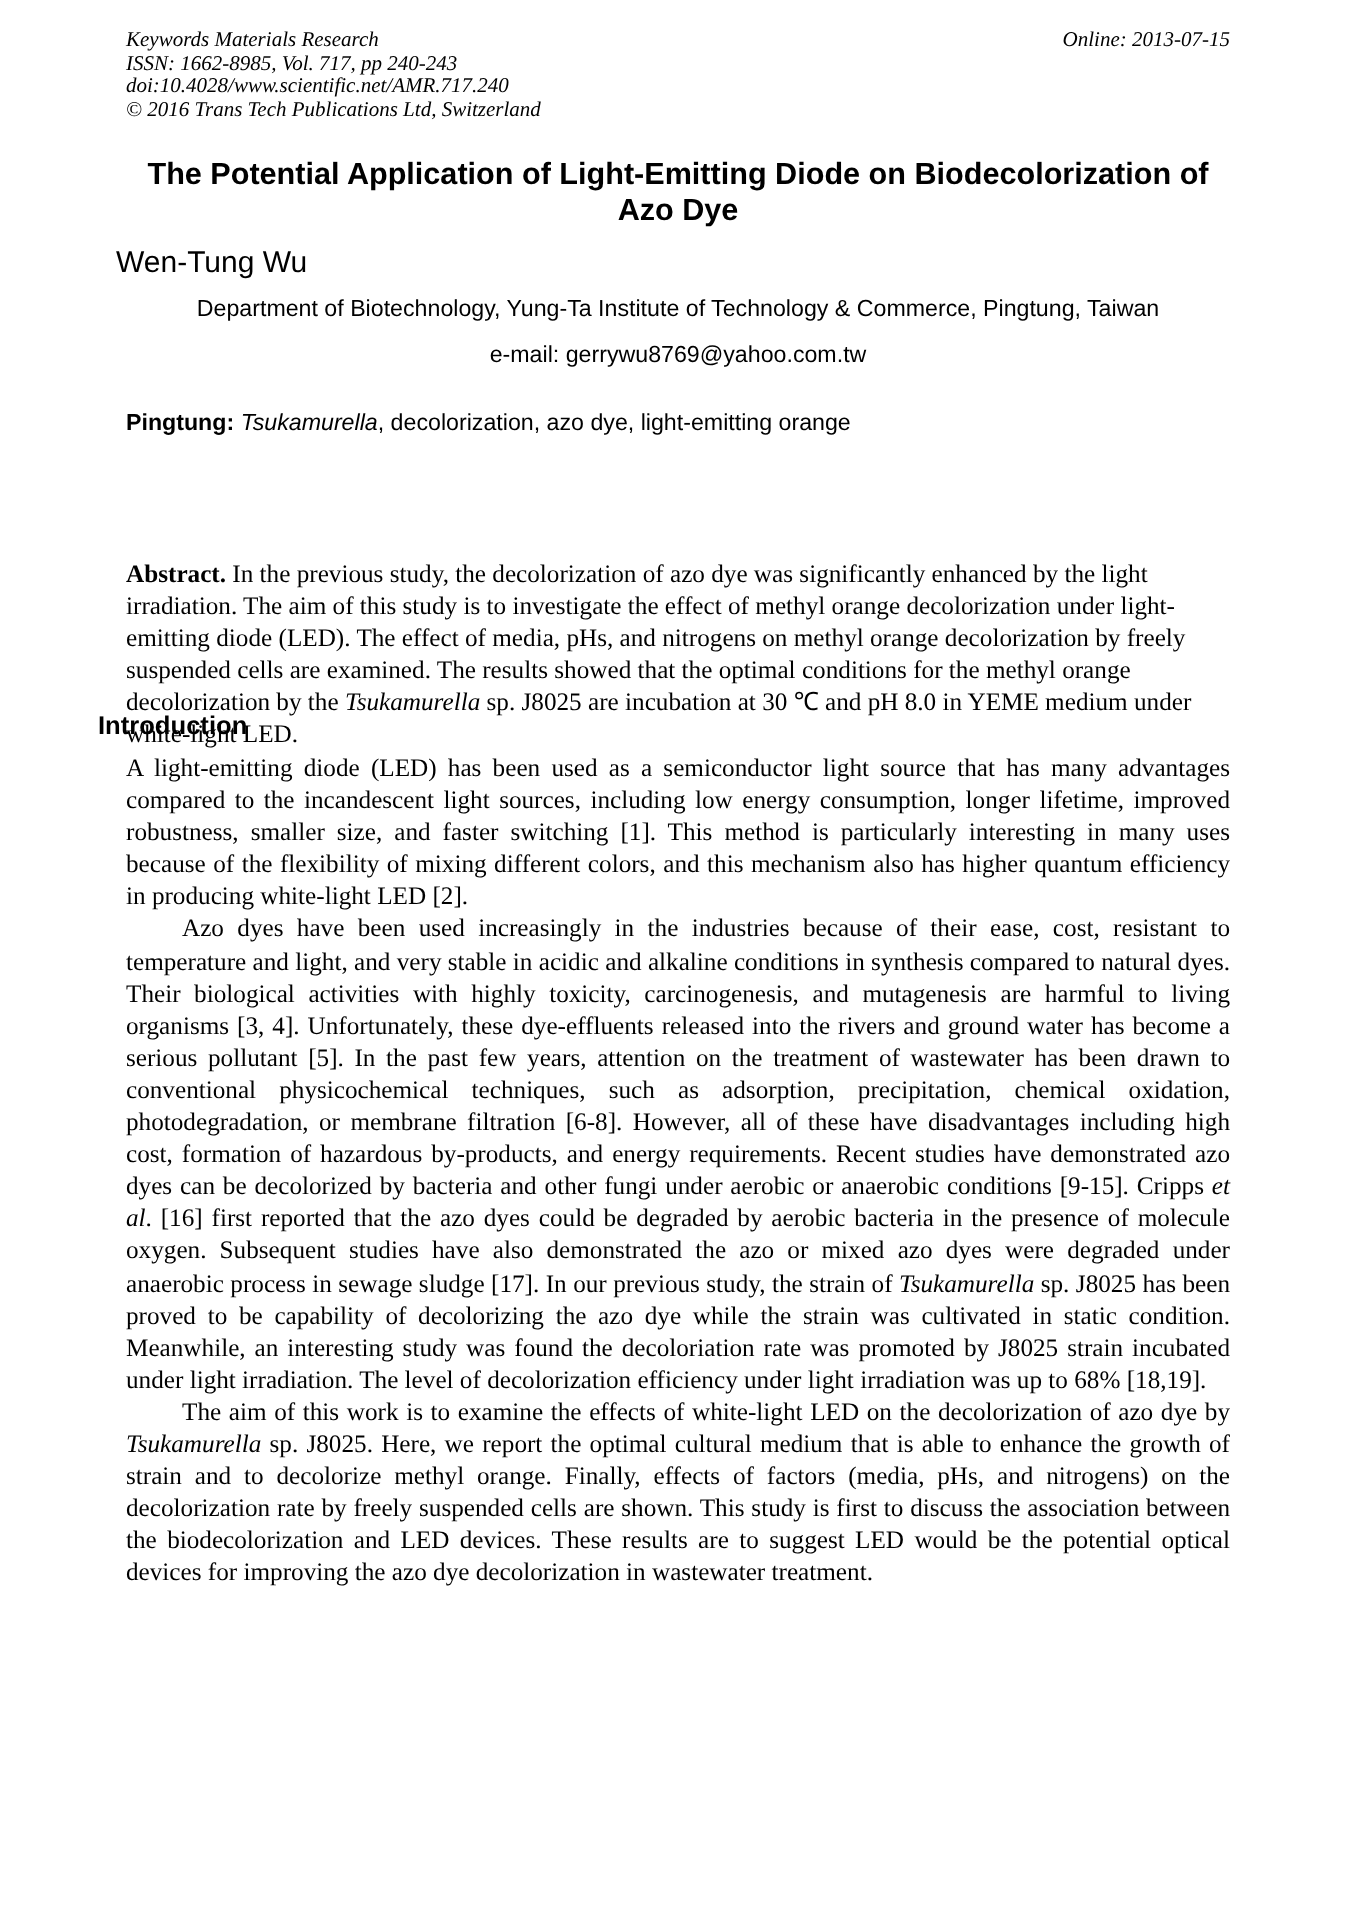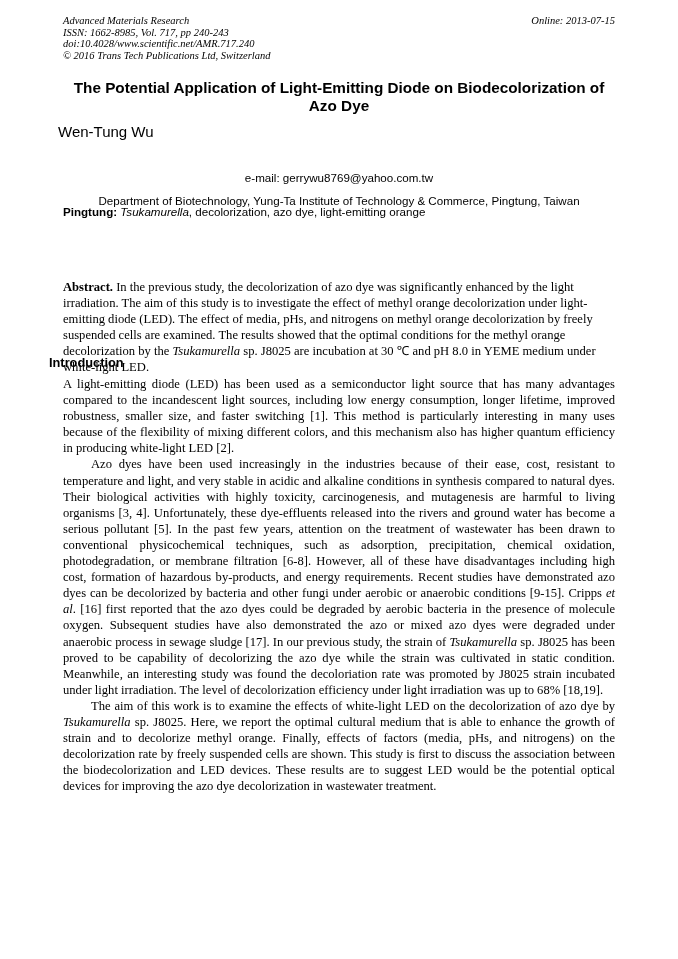--- a/index.html
+++ b/index.html
@@ -2,38 +2,38 @@
 <html><head>
 <meta charset="utf-8">
 <style>
   html, body { margin: 0; padding: 0; background: #ffffff; }
   body { width: 678px; height: 959px; position: relative; overflow: hidden; color: #000; }
   .meta { position: absolute; left: 63px; top: 15px; font-family: "Liberation Serif", serif; font-style: italic; font-size: 10.5px; line-height: 11.6px; }
   .meta div { white-space: nowrap; }
   .online { position: absolute; right: 63px; top: 15px; font-family: "Liberation Serif", serif; font-style: italic; font-size: 10.5px; line-height: 11.6px; }
   .title { position: absolute; left: 58px; width: 562px; top: 79px; text-align: center; font-family: "Liberation Sans", sans-serif; font-weight: bold; font-size: 15.3px; line-height: 18px; }
   .author { position: absolute; left: 58px; width: 562px; top: 123px; font-family: "Liberation Sans", sans-serif; font-size: 15px; line-height: 18px; }
-  .affil { position: absolute; left: 50px; width: 578px; top: 148px; text-align: center; font-family: "Liberation Sans", sans-serif; font-size: 11.6px; line-height: 14px; margin-top: 46px; }
+  .affil { position: absolute; left: 50px; width: 578px; top: 148px; text-align: center; font-family: "Liberation Sans", sans-serif; font-size: 11.6px; line-height: 14px; }
   .email { position: absolute; left: 58px; width: 562px; top: 171px; text-align: center; font-family: "Liberation Sans", sans-serif; font-size: 11.6px; line-height: 14px; }
   .keywords { position: absolute; left: 63px; top: 205px; font-family: "Liberation Sans", sans-serif; font-size: 11.6px; line-height: 14px; white-space: nowrap; }
   .keywords b { font-weight: bold; }
   .body-text { font-family: "Liberation Serif", serif; font-size: 12.6px; line-height: 16.1px; text-align: justify; }
   .abstract { position: absolute; left: 63px; width: 552px; top: 239px; margin-top: 40px; }
   .intro-h { position: absolute; left: 49px; top: 355px; font-family: Liberation Sans, sans-serif; font-weight: bold; font-size: 12.8px; line-height: 16px; text-align: center; }
   .intro { position: absolute; left: 63px; width: 552px; top: 376px; }
   .body-text p { margin: 0; }
   .indent { text-indent: 28px; }
   .body-text .last { text-align: left; }
   i { font-style: italic; }
 </style>
 </head>
 <body>
 
 <div class="meta">
-  <div>Advanced Materials Research</div>
+  <div>Keywords Materials Research</div>
   <div>ISSN: 1662-8985, Vol. 717, pp 240-243</div>
   <div>doi:10.4028/www.scientific.net/AMR.717.240</div>
   <div>© 2016 Trans Tech Publications Ltd, Switzerland</div>
 </div>
 <div class="online">Online: 2013-07-15</div>
 
 <div class="title">The Potential Application of Light-Emitting Diode on Biodecolorization of Azo Dye</div>
 <div class="author">Wen-Tung Wu</div>
 <div class="affil">Department of Biotechnology, Yung-Ta Institute of Technology &amp; Commerce, Pingtung, Taiwan</div>
 <div class="email">e-mail: gerrywu8769@yahoo.com.tw</div>

